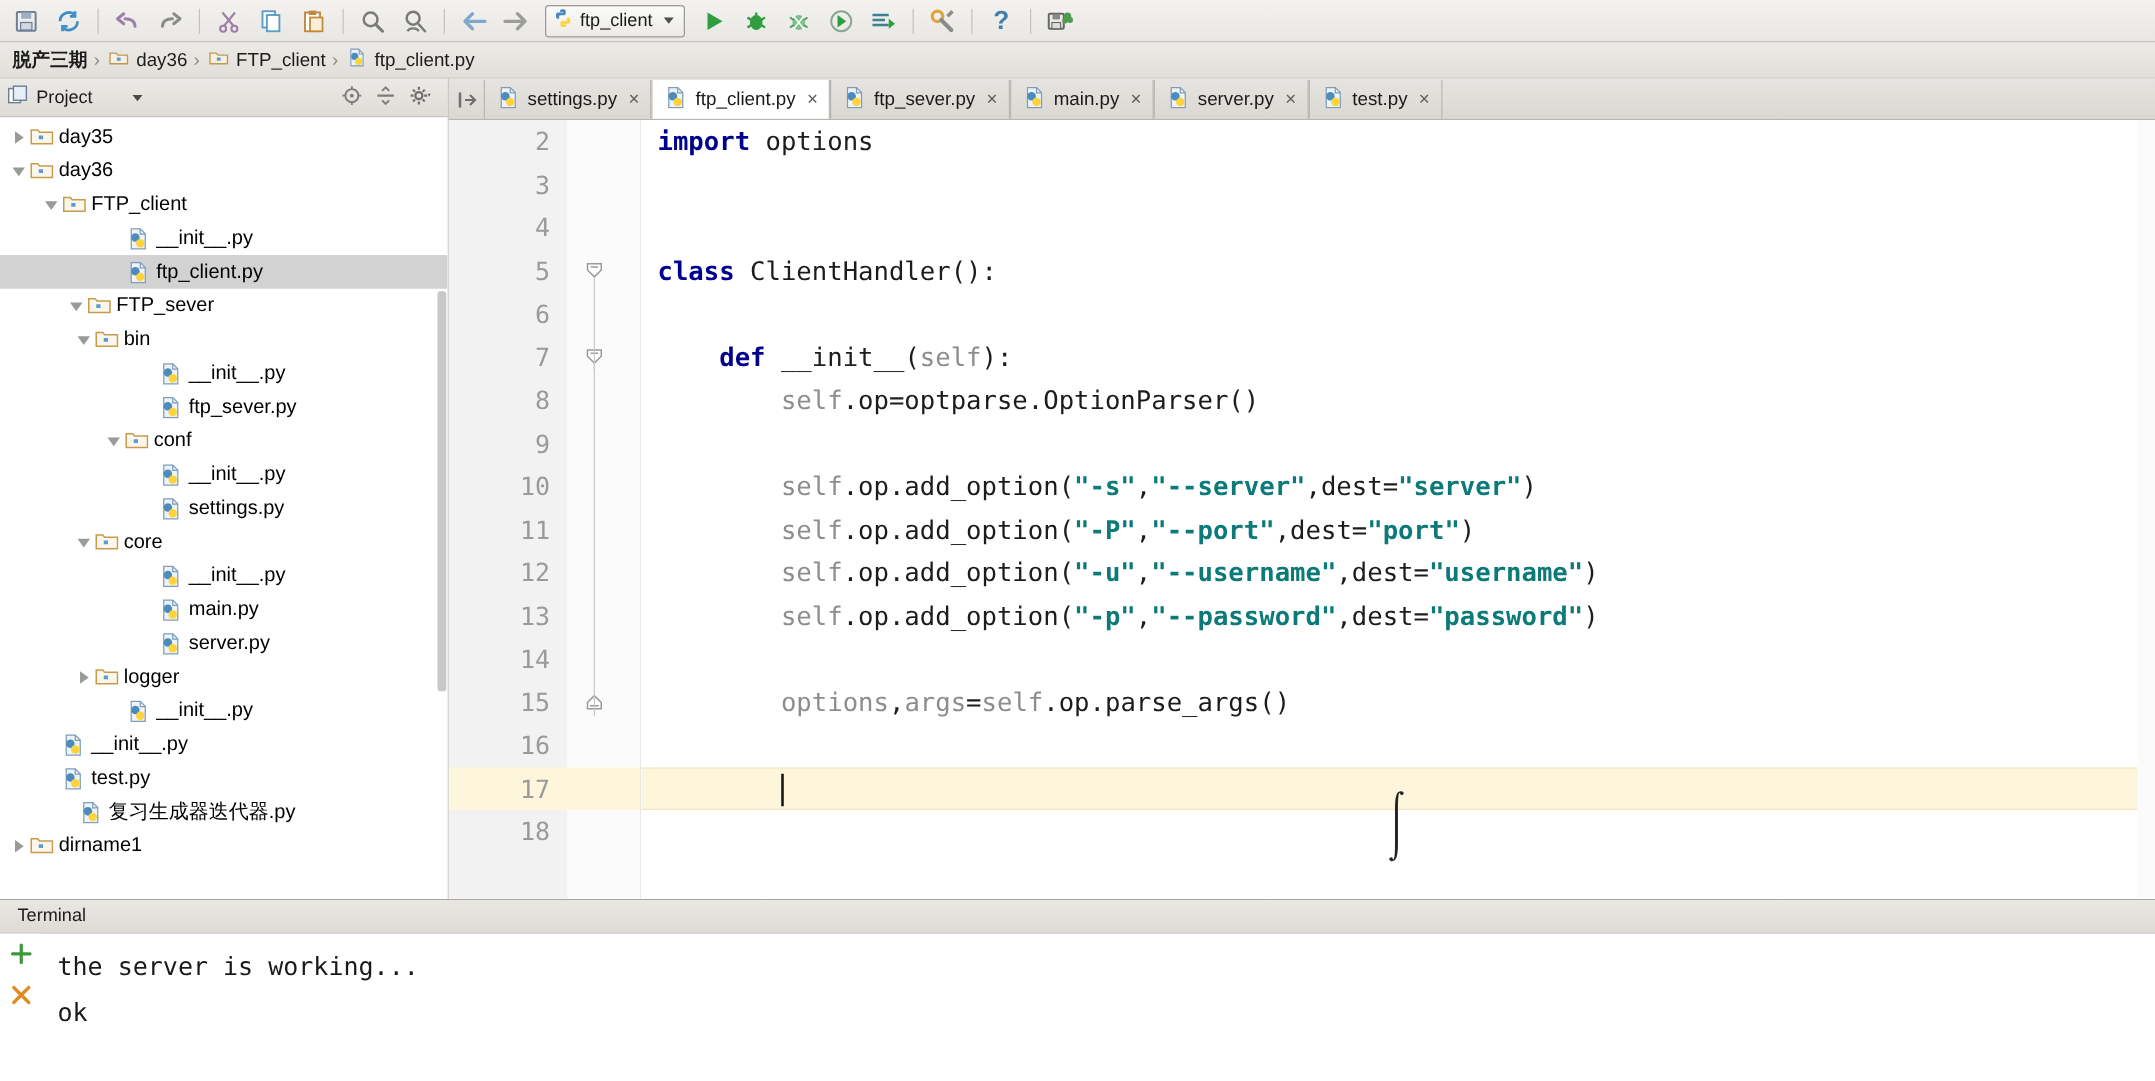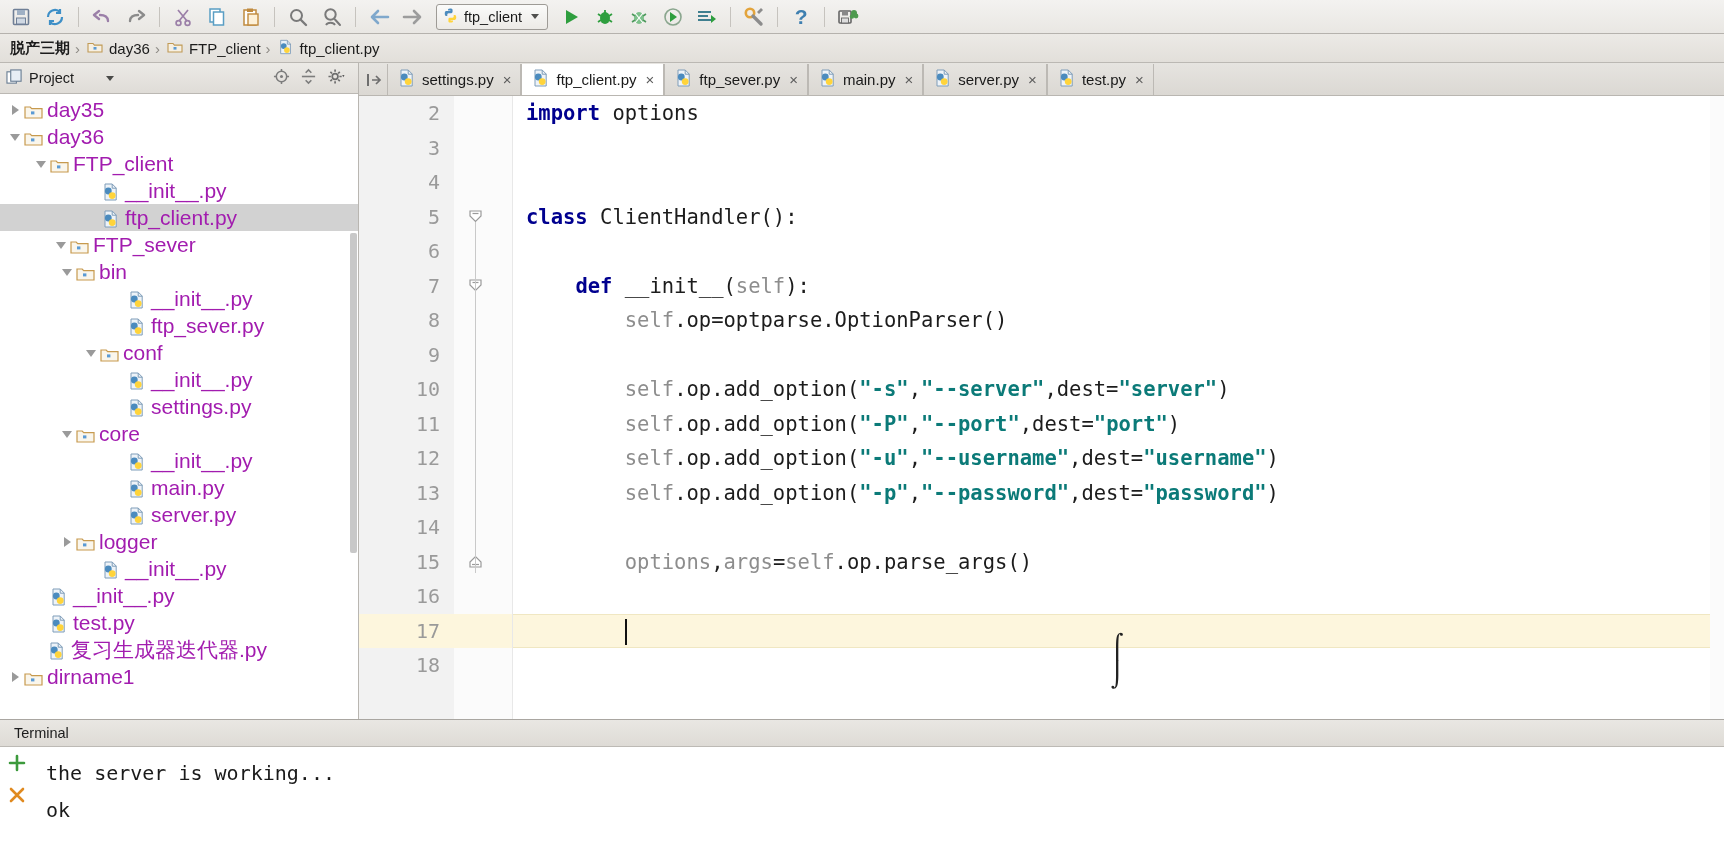--- a/index.html
+++ b/index.html
@@ -68,21 +68,21 @@
     display: flex; align-items: center;
     padding: 0 6px 0 6px;
     font-size: 14.5px; color: #1c1c1c;
   }
   .proj-title { display: flex; align-items: center; gap: 6px; }
   .proj-caret { border-left: 4px solid transparent; border-right: 4px solid transparent; border-top: 5px solid #4a4a48; margin-left: 26px; }
   .proj-head-icons { margin-left: auto; display: flex; align-items: center; gap: 10px; padding-right: 6px; }
   .proj-tree {
     flex: 1; overflow: hidden; position: relative;
     background: #fff; padding-top: 2px;
-    font-size: 21px; color: #a21caf;
+    font-size: 16px; color: #000000;
   }
   .node { height: 27px; display: flex; align-items: center; white-space: nowrap; }
   .node.sel { background: #d2d2d2; }
   .arrow { width: 16px; height: 16px; display: inline-block; position: relative; flex: 0 0 16px; }
   .arrow.closed::before {
     content: ""; position: absolute; left: 4px; top: 3px;
     border-top: 5px solid transparent; border-bottom: 5px solid transparent;
     border-left: 7px solid #9a9a9a;
   }
   .arrow.open::before {
@@ -604,21 +604,21 @@
           <div class="node" style="padding-left: 34px;">
             <span class="arrow none"></span>
             <span class="ic"><svg width="18" height="18" viewBox="0 0 18 18">
                 <path d="M3 1h7.2l4 4v12H3z" fill="#eef3f8" stroke="#7f9db9" stroke-width="1"></path>
                 <path d="M10.2 1v4.2h4" fill="none" stroke="#7f9db9" stroke-width="1"></path>
                 <circle cx="6.3" cy="8" r="3.4" fill="#4b8bbe"></circle>
                 <circle cx="10.2" cy="12.6" r="3.4" fill="#ffd43b"></circle>
               </svg></span>
             <span>test.py</span>
           </div>
-          <div class="node" style="padding-left: 32px;">
+          <div class="node" style="padding-left: 48px;">
             <span class="arrow none"></span>
             <span class="ic"><svg width="18" height="18" viewBox="0 0 18 18">
                 <path d="M3 1h7.2l4 4v12H3z" fill="#eef3f8" stroke="#7f9db9" stroke-width="1"></path>
                 <path d="M10.2 1v4.2h4" fill="none" stroke="#7f9db9" stroke-width="1"></path>
                 <circle cx="6.3" cy="8" r="3.4" fill="#4b8bbe"></circle>
                 <circle cx="10.2" cy="12.6" r="3.4" fill="#ffd43b"></circle>
               </svg></span>
             <span>复习生成器迭代器.py</span>
           </div>
           <div class="node" style="padding-left: 8px;">

